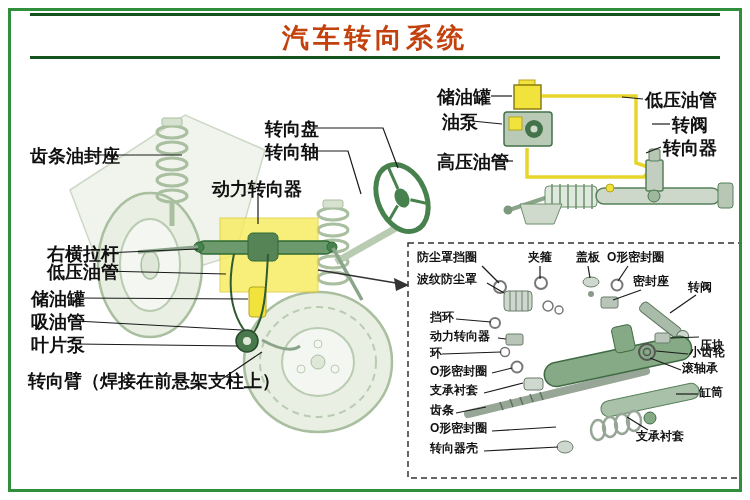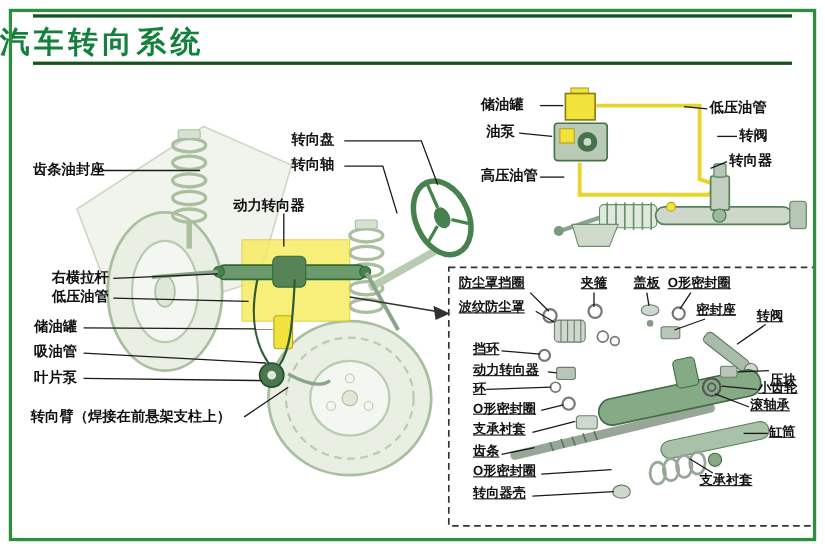--- a/index.html
+++ b/index.html
@@ -9,28 +9,28 @@
     font-family:"Liberation Sans", sans-serif;
   }
   .frame{
     position:absolute;left:8px;top:8px;right:8px;bottom:8px;
     border:3px solid #2f8f3c;pointer-events:none;
   }
   .rule{position:absolute;left:30px;right:30px;height:3px;background:#14531d;}
   .rule.top{top:13px;}
   .rule.bottom{top:56px;}
   .title{
-    position:absolute;top:20px;left:0;right:0;text-align:left;
-    font-size:27px;font-weight:bold;color:#15803d;letter-spacing:4px;
+    position:absolute;top:20px;left:0;right:0;text-align:center;
+    font-size:27px;font-weight:bold;color:#c2410c;letter-spacing:4px;
   }
   .lbl{
-    position:absolute;font-size:13px;font-weight:bold;color:#111;
+    position:absolute;font-size:18px;font-weight:bold;color:#111;
     white-space:nowrap;line-height:1.1;
   }
-  .lbl.small{font-size:12px;text-decoration:underline;}
+  .lbl.small{font-size:12px;}
   svg{position:absolute;left:0;top:0;}
 </style>
 </head>
 <body>
 
 <svg width="750" height="500" viewBox="0 0 750 500">
 
   <g>
     <path d="M70,190 L185,115 L265,150 L235,255 L110,295 Z" fill="#f0f4ec" stroke="#cdd9c6" stroke-width="1.5"></path>
 

